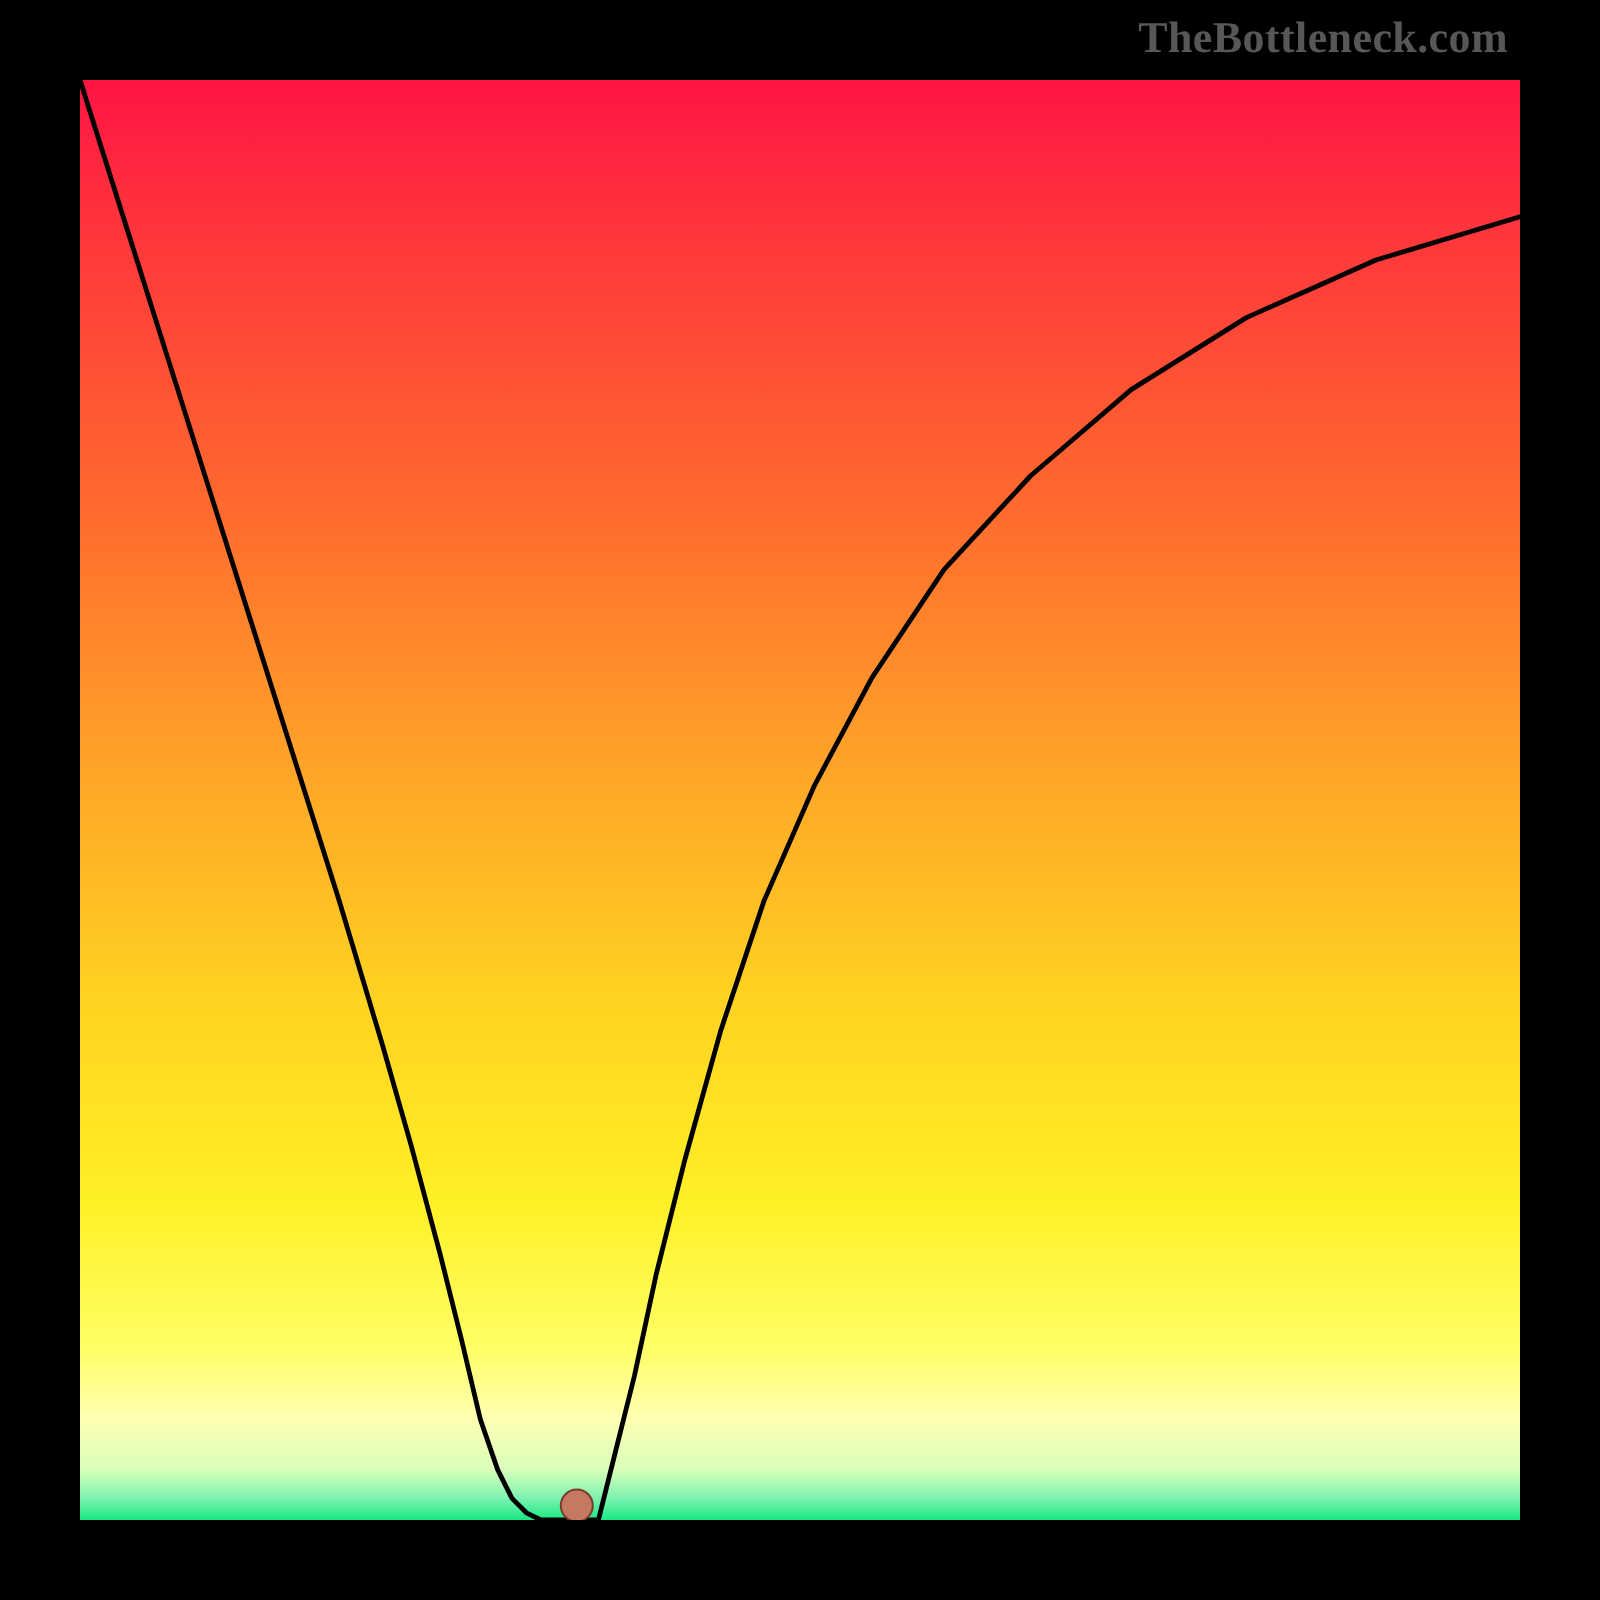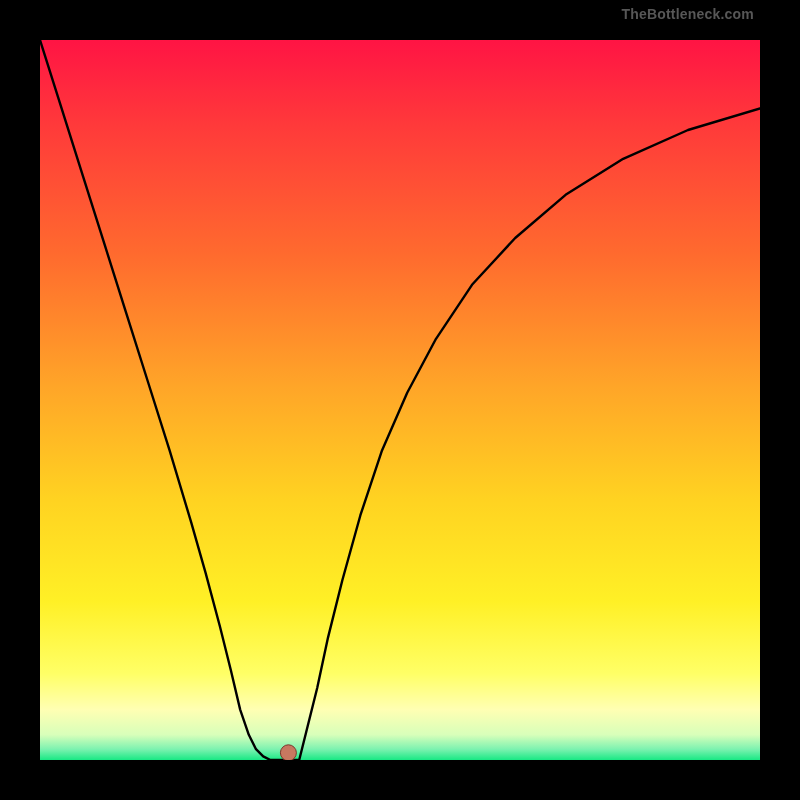--- a/index.html
+++ b/index.html
@@ -22,22 +22,22 @@
     position: absolute;
     left: 40px;
     top: 40px;
     width: 720px;
     height: 720px;
   }
   .watermark {
     position: absolute;
     top: 6px;
     right: 46px;
-    font-family: Liberation Sans, sans-serif;
-    font-size: 14px;
+    font-family: Liberation Serif, serif;
+    font-size: 22px;
     font-weight: 600;
     color: #575757;
     letter-spacing: 0.2px;
   }
   svg { display: block; }
 </style>
 </head>
 <body>
 
 <div class="frame">

